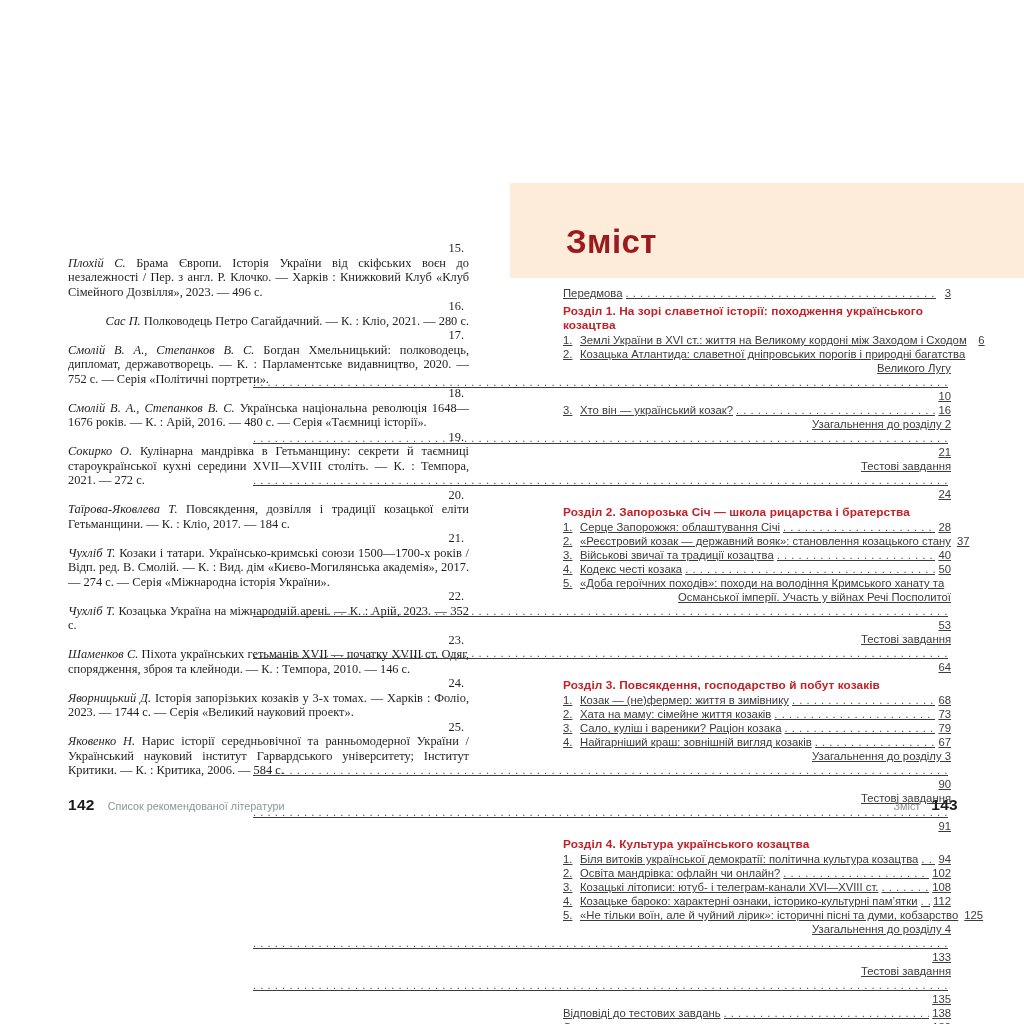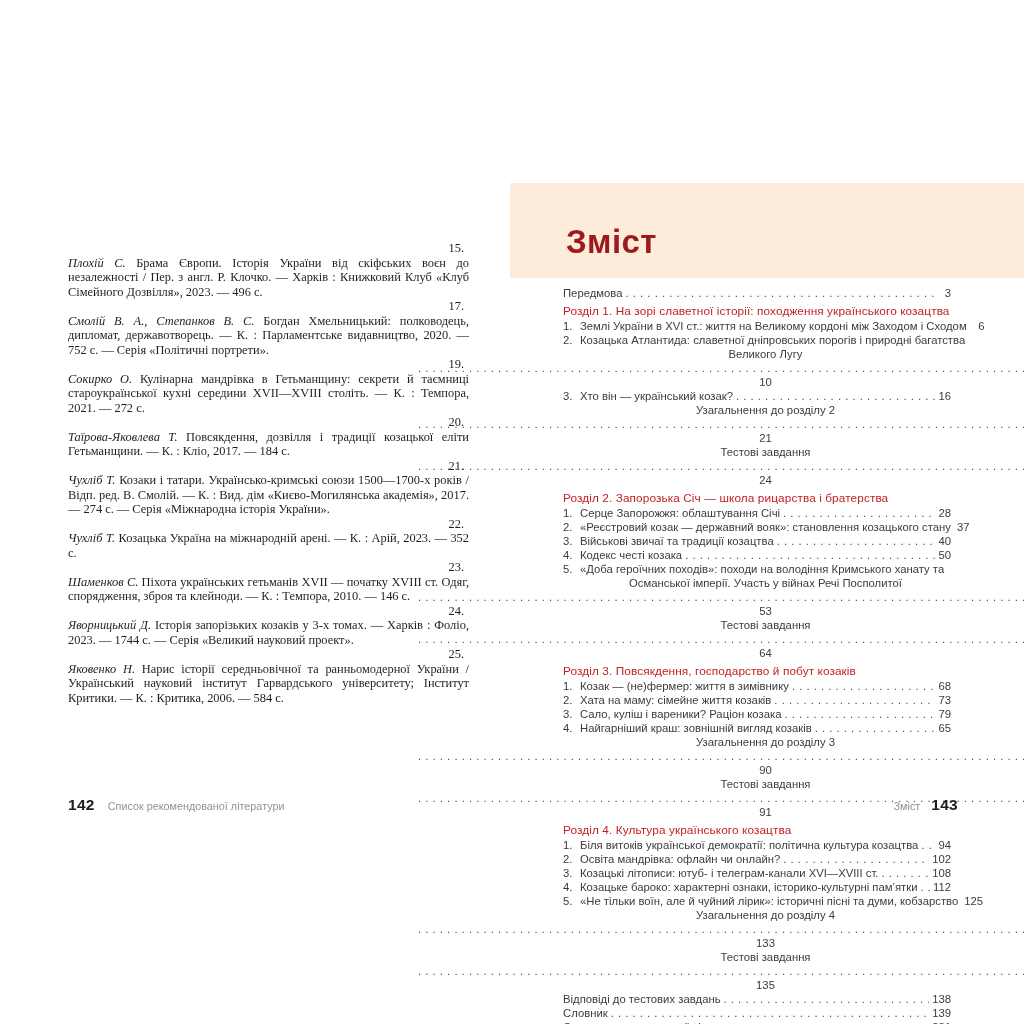--- a/index.html
+++ b/index.html
@@ -26,45 +26,53 @@
 
   
   .band{position:absolute;left:510px;top:183px;width:514px;height:95px;
         background:var(--band,#fcecd9);}
   .band h1{margin:0;position:absolute;left:56px;top:40px;
     font-size:33px;font-weight:700;letter-spacing:.4px;
     color:var(--title,#9c1a1e);font-family:"Liberation Sans",sans-serif;}
 
   .toc{position:absolute;left:563px;top:286px;width:388px;
     font-size:11.3px;line-height:14px;color:#3c3c3c;}
-  .toc-chapter{font-weight:400;font-size:11.8px;margin-top:4px;margin-bottom:1px;
+  .toc-chapter{font-weight:700;font-size:11.8px;margin-top:4px;margin-bottom:1px;
     color:var(--chapter,#c22127);letter-spacing:.1px;}
-  .toc-row{display:flex;align-items:center;}
+  .toc-row{display:flex;align-items:flex-end;text-decoration:underline;}
   .toc-num{flex:none;width:17px;}
   .toc-label{flex:none;white-space:nowrap;}
   .toc-indent{padding-left:17px;flex-direction:column;}
   .leader{flex:1;overflow:hidden;white-space:nowrap;margin:0 3px;color:#4c4c4c;}
   .leader::after{content:". . . . . . . . . . . . . . . . . . . . . . . . . . . . . . . . . . . . . . . . . . . . . . . . . . . . . . . . . . . . . . . . . . . . . . . . . . . . . . . . . . . . . . . . . . . . . . . .";
     letter-spacing:.5px;}
   .toc-page{flex:none;text-align:right;min-width:12px;}
 </style>
 </head>
 <body>
 
 <div class="spread">
 
   <section>
     <div class="bibliography">
         <div class="bib-row">
           <span class="bib-num">15.</span>
           <div class="bib-text"><i class="bib-author">Плохій С.</i> Брама Європи. Історія України від скіфських воєн до незалежності / Пер. з англ. Р. Клочко. — Харків : Книжковий Клуб «Клуб Сімейного Дозвілля», 2023. — 496 с.</div>
         </div>
         <div class="bib-row">
+          <span class="bib-num">16.</span>
+          <div class="bib-text"><i class="bib-author">Сас П.</i> Полководець Петро Сагайдачний. — К. : Кліо, 2021. — 280 с.</div>
+        </div>
+        <div class="bib-row">
           <span class="bib-num">17.</span>
           <div class="bib-text"><i class="bib-author">Смолій В. А., Степанков В. С.</i> Богдан Хмельницький: полководець, дипломат, державотворець. — К. : Парламентське видавництво, 2020. — 752 с. — Серія «Політичні портрети».</div>
+        </div>
+        <div class="bib-row">
+          <span class="bib-num">18.</span>
+          <div class="bib-text"><i class="bib-author">Смолій В. А., Степанков В. С.</i> Українська національна революція 1648—1676 років. — К. : Арій, 2016. — 480 с. — Серія «Таємниці історії».</div>
         </div>
         <div class="bib-row">
           <span class="bib-num">19.</span>
           <div class="bib-text"><i class="bib-author">Сокирко О.</i> Кулінарна мандрівка в Гетьманщину: секрети й таємниці староукраїнської кухні середини XVII—XVIII століть. — К. : Темпора, 2021. — 272 с.</div>
         </div>
         <div class="bib-row">
           <span class="bib-num">20.</span>
           <div class="bib-text"><i class="bib-author">Таїрова-Яковлева Т.</i> Повсякдення, дозвілля і традиції козацької еліти Гетьманщини. — К. : Кліо, 2017. — 184 с.</div>
         </div>
         <div class="bib-row">
@@ -191,21 +199,21 @@
         <div class="toc-row">
           <span class="toc-num">3.</span>
           <span class="toc-label">Сало, куліш і вареники? Раціон козака</span>
           <span class="leader"></span>
           <span class="toc-page">79</span>
         </div>
         <div class="toc-row">
           <span class="toc-num">4.</span>
           <span class="toc-label">Найгарніший краш: зовнішній вигляд козаків</span>
           <span class="leader"></span>
-          <span class="toc-page">65</span>
+          <span class="toc-page">67</span>
         </div>
         <div class="toc-row toc-indent">
           <span class="toc-label">Узагальнення до розділу 3</span>
           <span class="leader"></span>
           <span class="toc-page">90</span>
         </div>
         <div class="toc-row toc-indent">
           <span class="toc-label">Тестові завдання</span>
           <span class="leader"></span>
           <span class="toc-page">91</span>

